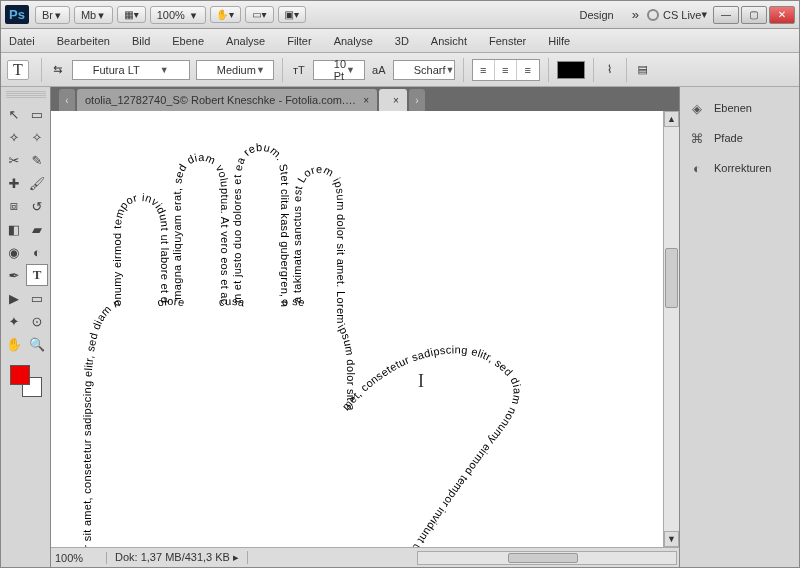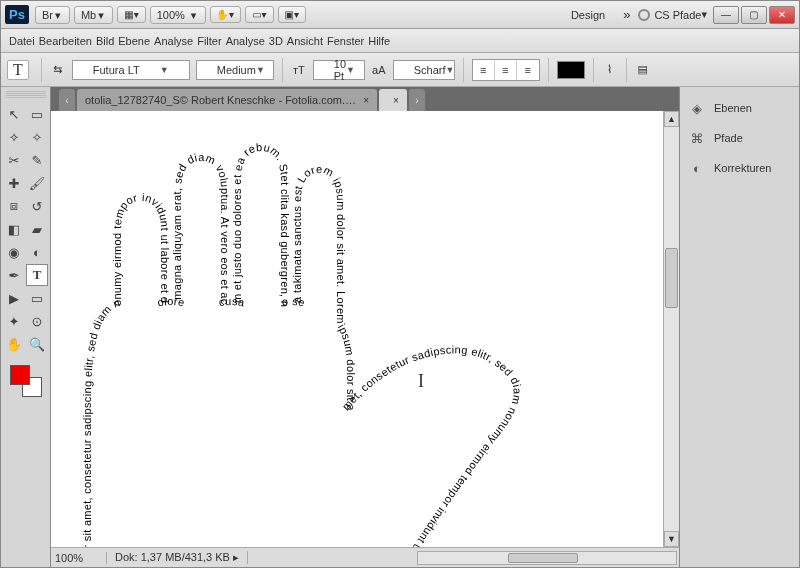--- a/index.html
+++ b/index.html
@@ -13,21 +13,21 @@
 .titlebar .ws{padding:4px 10px;font-size:11px;cursor:pointer}
 .titlebar .ws.active{background:#cfcfcf;border:1px solid #999;border-radius:3px}
 .titlebar .arrows{font-size:13px;margin:0 8px;cursor:pointer}
 .titlebar .cs{display:flex;align-items:center;margin-right:6px;cursor:pointer}
 .titlebar .cs-ring{width:12px;height:12px;border:2px solid #888;border-radius:50%;margin-right:4px}
 .winbtns{display:flex;gap:2px}
 .winbtn{width:26px;height:18px;border:1px solid #888;border-radius:2px;display:flex;align-items:center;justify-content:center;font-size:10px;cursor:pointer}
 .winbtn.min{background:linear-gradient(#f0f0f0,#ccc)}
 .winbtn.max{background:linear-gradient(#f0f0f0,#ccc)}
 .winbtn.close{background:linear-gradient(#e77,#c33);color:#fff}
-.menubar{height:24px;background:linear-gradient(#ececec,#dcdcdc);display:flex;align-items:center;padding:0 8px;border-bottom:1px solid #aaa;gap:4px}
+.menubar{height:24px;background:linear-gradient(#ececec,#dcdcdc);display:flex;align-items:center;padding:0 8px;border-bottom:1px solid #aaa;gap:22px}
 .menubar span{cursor:pointer}
 .optbar{height:34px;background:linear-gradient(#e9e9e9,#d9d9d9);display:flex;align-items:center;padding:0 6px;border-bottom:1px solid #aaa;gap:6px}
 .optbar .ticon{font-family:Georgia,serif;font-size:16px;border:1px solid #aaa;background:#fff;padding:0 5px;border-radius:2px;margin-right:4px}
 .optbar .vsep{width:1px;height:24px;background:#bbb;margin:0 2px}
 .optbar .combo{background:#fff;border:1px solid #999;height:20px;display:flex;align-items:center;padding:0 20px;cursor:pointer}
 .optbar .combo .arr{margin-left:auto;font-size:9px;color:#555}
 .optbar .small{width:16px;height:16px;display:flex;align-items:center;justify-content:center;cursor:pointer}
 .alignbox{display:flex;border:1px solid #999;background:#fff}
 .alignbox .ab{width:22px;height:20px;display:flex;align-items:center;justify-content:center;border-right:1px solid #ccc;cursor:pointer}
 .alignbox .ab:last-child{border-right:none}
@@ -76,21 +76,21 @@
     <span class="tb-btn"><span>Br</span><span class="drop">▾</span></span>
     <span class="tb-btn"><span>Mb</span><span class="drop">▾</span></span>
     <span class="tb-btn">▦▾</span>
     <span class="tb-btn" style="width:56px"><span>100%</span><span class="drop" style="float:right">▾</span></span>
     <span class="tb-btn">✋▾</span>
     <span class="tb-btn">▭▾</span>
     <span class="tb-btn">▣▾</span>
     <span class="sep"></span>
     <span class="ws">Design</span>
     <span class="arrows">»</span>
-    <span class="cs"><span class="cs-ring"></span><span>CS Pfade</span> ▾</span>
+    <span class="cs"><span class="cs-ring"></span><span>CS Live</span> ▾</span>
     <div class="winbtns">
       <div class="winbtn min">—</div>
       <div class="winbtn max">▢</div>
       <div class="winbtn close">✕</div>
     </div>
   </div>
 
   <div class="menubar">
     <span>Datei</span>
     <span>Bearbeiten</span>

